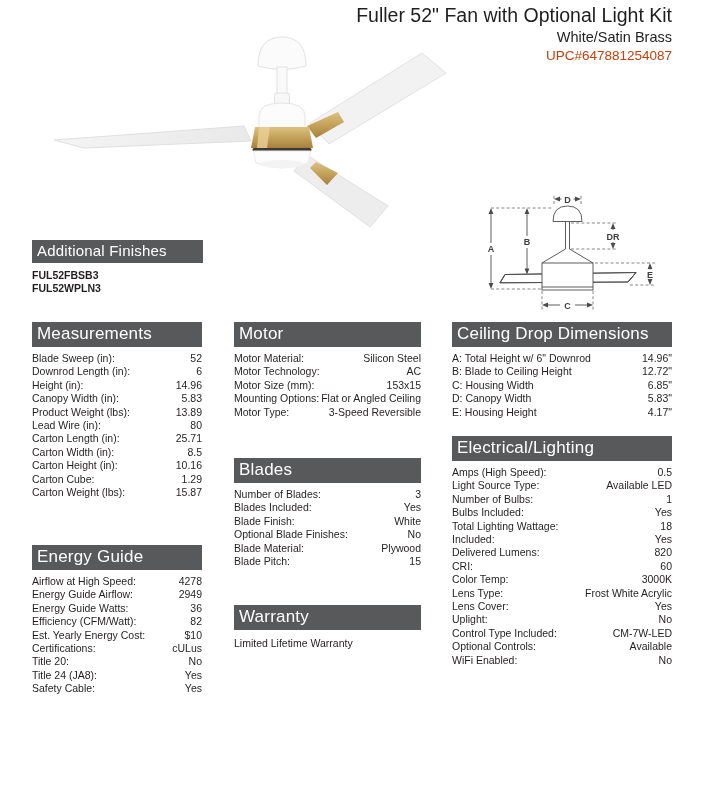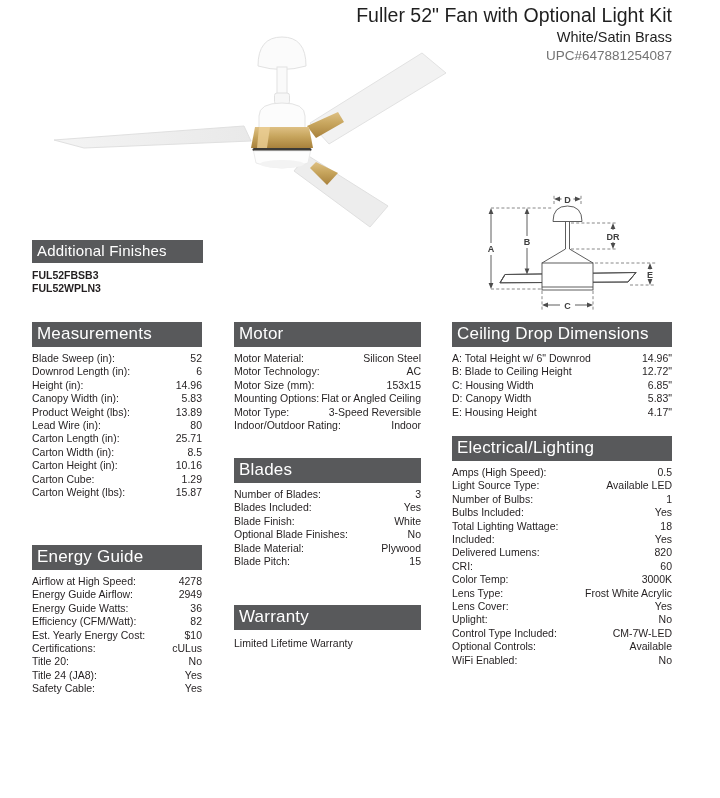--- a/index.html
+++ b/index.html
@@ -9,21 +9,21 @@
   }
   *{margin:0;padding:0;box-sizing:border-box;}
   html,body{background:#ffffff;}
   body{font-family:"Liberation Sans", sans-serif;color:var(--body-text);}
   .page{position:relative;width:720px;height:798px;background:#ffffff;overflow:hidden;}
 
   
   .title-block{position:absolute;top:3px;right:48px;text-align:right;}
   .title-block h1{font-size:19.5px;font-weight:400;line-height:25px;color:#1f1f1f;}
   .title-block .subtitle{font-size:14.5px;line-height:19px;color:#1f1f1f;}
-  .title-block .upc{font-size:13.5px;line-height:17px;color:#737373;}
+  .title-block .upc{font-size:13.5px;line-height:17px;color:#c2410c;}
 
   
   .section{position:absolute;}
   .section-header{background:var(--header-bg);color:var(--header-text);
     font-weight:normal;font-size:17px;line-height:22px;padding:1px 4px 2px 5px;
     letter-spacing:.2px;white-space:nowrap;overflow:hidden;}
   .section-header.small{font-size:15px;line-height:20px;}
   .rows{margin-top:5px;}
   .spec-row{display:flex;justify-content:space-between;align-items:flex-start;
     font-size:10.5px;line-height:13.4px;}
@@ -275,24 +275,20 @@
           <span class="spec-value">153x15</span>
         </div>
         <div class="spec-row">
           <span class="spec-label">Mounting Options:</span>
           <span class="spec-value">Flat or Angled Ceiling</span>
         </div>
         <div class="spec-row">
           <span class="spec-label">Motor Type:</span>
           <span class="spec-value">3-Speed Reversible</span>
         </div>
-        <div class="spec-row">
-          <span class="spec-label">Indoor/Outdoor Rating:</span>
-          <span class="spec-value">Indoor</span>
-        </div>
       </div>
   </div>
 
   <div class="section" style="left:234px;top:458px;width:187px;">
     <div class="section-header">Blades</div>
     <div class="rows">
         <div class="spec-row">
           <span class="spec-label">Number of Blades:</span>
           <span class="spec-value">3</span>
         </div>

